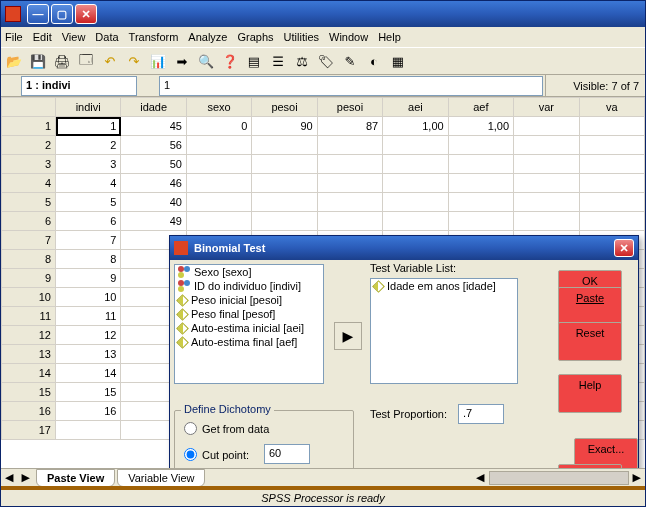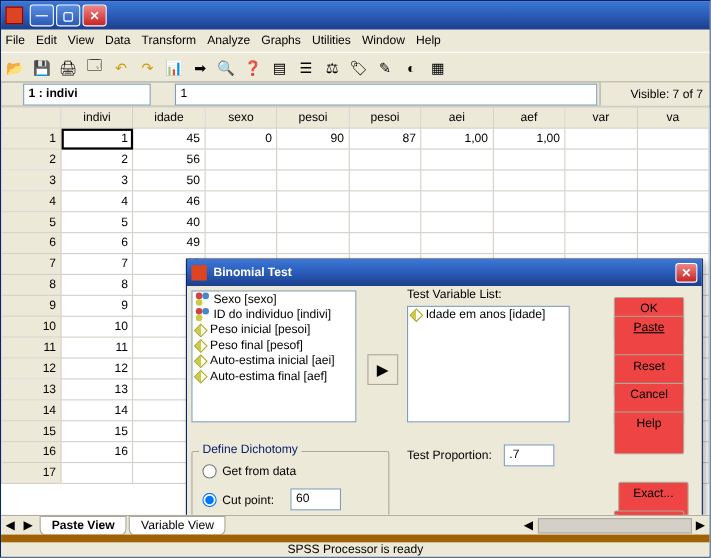--- a/index.html
+++ b/index.html
@@ -24,21 +24,21 @@
   table.grid { border-collapse: collapse; width: 100%; table-layout: fixed; }
   table.grid th, table.grid td { border:1px solid #d4d0c8; height:19px; padding:0 4px; text-align:right; background:#fff; overflow:hidden; white-space:nowrap; }
   table.grid th { background:#ece9d8; font-weight:normal; text-align:center; }
   table.grid th.rownum { width:54px; }
   table.grid td.rownum { background:#ece9d8; text-align:right; font-weight:normal; }
   table.grid td.sel { background:#fff; outline:2px solid #000; outline-offset:-2px; }
   .blankrow td { background:#fff; }
   .scrollh { height:18px; background:#ece9d8; border-top:1px solid #aca899; display:flex; align-items:center; }
   .sheet-tab { padding:2px 10px; border:1px solid #aca899; background:#fff; border-top-left-radius:0; border-top-right-radius:0; border-bottom-left-radius:6px; border-bottom-right-radius:6px; margin-left:2px; }
   .sheet-tab.active { font-weight:bold; background:#fff; }
-  .statusbar { height:20px; background:#ece9d8; border-top:7px solid #a16207; display:flex; align-items:center; justify-content:center; }
+  .statusbar { height:20px; background:#ece9d8; border-top:4px solid #a16207; display:flex; align-items:center; justify-content:center;font-style:italic; }
 
   
   .dialog { position:absolute; left:168px; top:138px; width:470px; height:280px; background:#ece9d8; border:1px solid #0a246a; box-shadow:3px 3px 6px rgba(0,0,0,0.3); display:flex; flex-direction:column; }
   .dlg-title { height:24px; background: linear-gradient(to bottom, #3b77d6 0%, #2a5bb8 50%, #1b3f8b 100%); display:flex; align-items:center; color:#fff; font-weight:bold; padding:0 4px; }
   .dlg-title .dlgicon { width:14px; height:14px; background:#d42; margin-right:6px; }
   .dlg-title .t { flex:1; }
   .dlg-close { width:20px; height:18px; background: linear-gradient(#e88,#c22); border:1px solid #fff; border-radius:3px; display:flex; align-items:center; justify-content:center; color:#fff; font-weight:bold; }
   .dlg-body { flex:1; padding:10px; position:relative; }
   .listbox { position:absolute; background:#fff; border:1px solid #7f9db9; overflow:auto; }
   .listbox .item { display:flex; align-items:center; gap:4px; padding:1px 3px; }
@@ -371,40 +371,39 @@
             </div>
           </div>
 
         <div class="arrowbtn" style="left:164px; top:62px;">
             <span>▶</span>
           </div>
 
         <div class="dbtn" style="left:388px; top:10px;">OK</div>
         <div class="dbtn" style="left:388px; top:27px;text-decoration:underline;">Paste</div>
         <div class="dbtn" style="left:388px; top:62px;">Reset</div>
-        <div class="dbtn" style="left:388px; top:88px;">Cancel</div>
         <div class="dbtn" style="left:388px; top:114px;">Help</div>
 
         <div class="label" style="left:200px; top:148px;">Test Proportion:</div>
         <div class="txtfield" style="left:288px; top:144px;">.7</div>
 
         <div class="groupbox" style="left:4px; top:150px; width:180px; height:72px;">
           <div class="grouplabel">Define Dichotomy</div>
         </div>
         <div class="radio" style="left:14px; top:162px;">
           <input type="radio" name="dich" style="">
             <span>Get from data</span>
         </div>
         <div class="radio" style="left:14px; top:188px;justify-content:center;">
           <input type="radio" name="dich" checked="" style="">
             <span>Cut point:</span>
         </div>
         <div class="txtfield" style="left:94px; top:184px;">60</div>
 
-        <div class="dbtn" style="left:392px; top:178px;">Exact...</div>
+        <div class="dbtn" style="left:404px; top:178px;">Exact...</div>
         <div class="dbtn" style="left:388px; top:204px;">Options...</div>
       </div>
     </div>
   </div>
 
   <div class="scrollh">
     <span style="padding:0 4px;">◀</span>
     <span style="padding:0 4px;">▶</span>
     <div class="sheet-tab active">Paste View</div>
     <div class="sheet-tab">Variable View</div>

